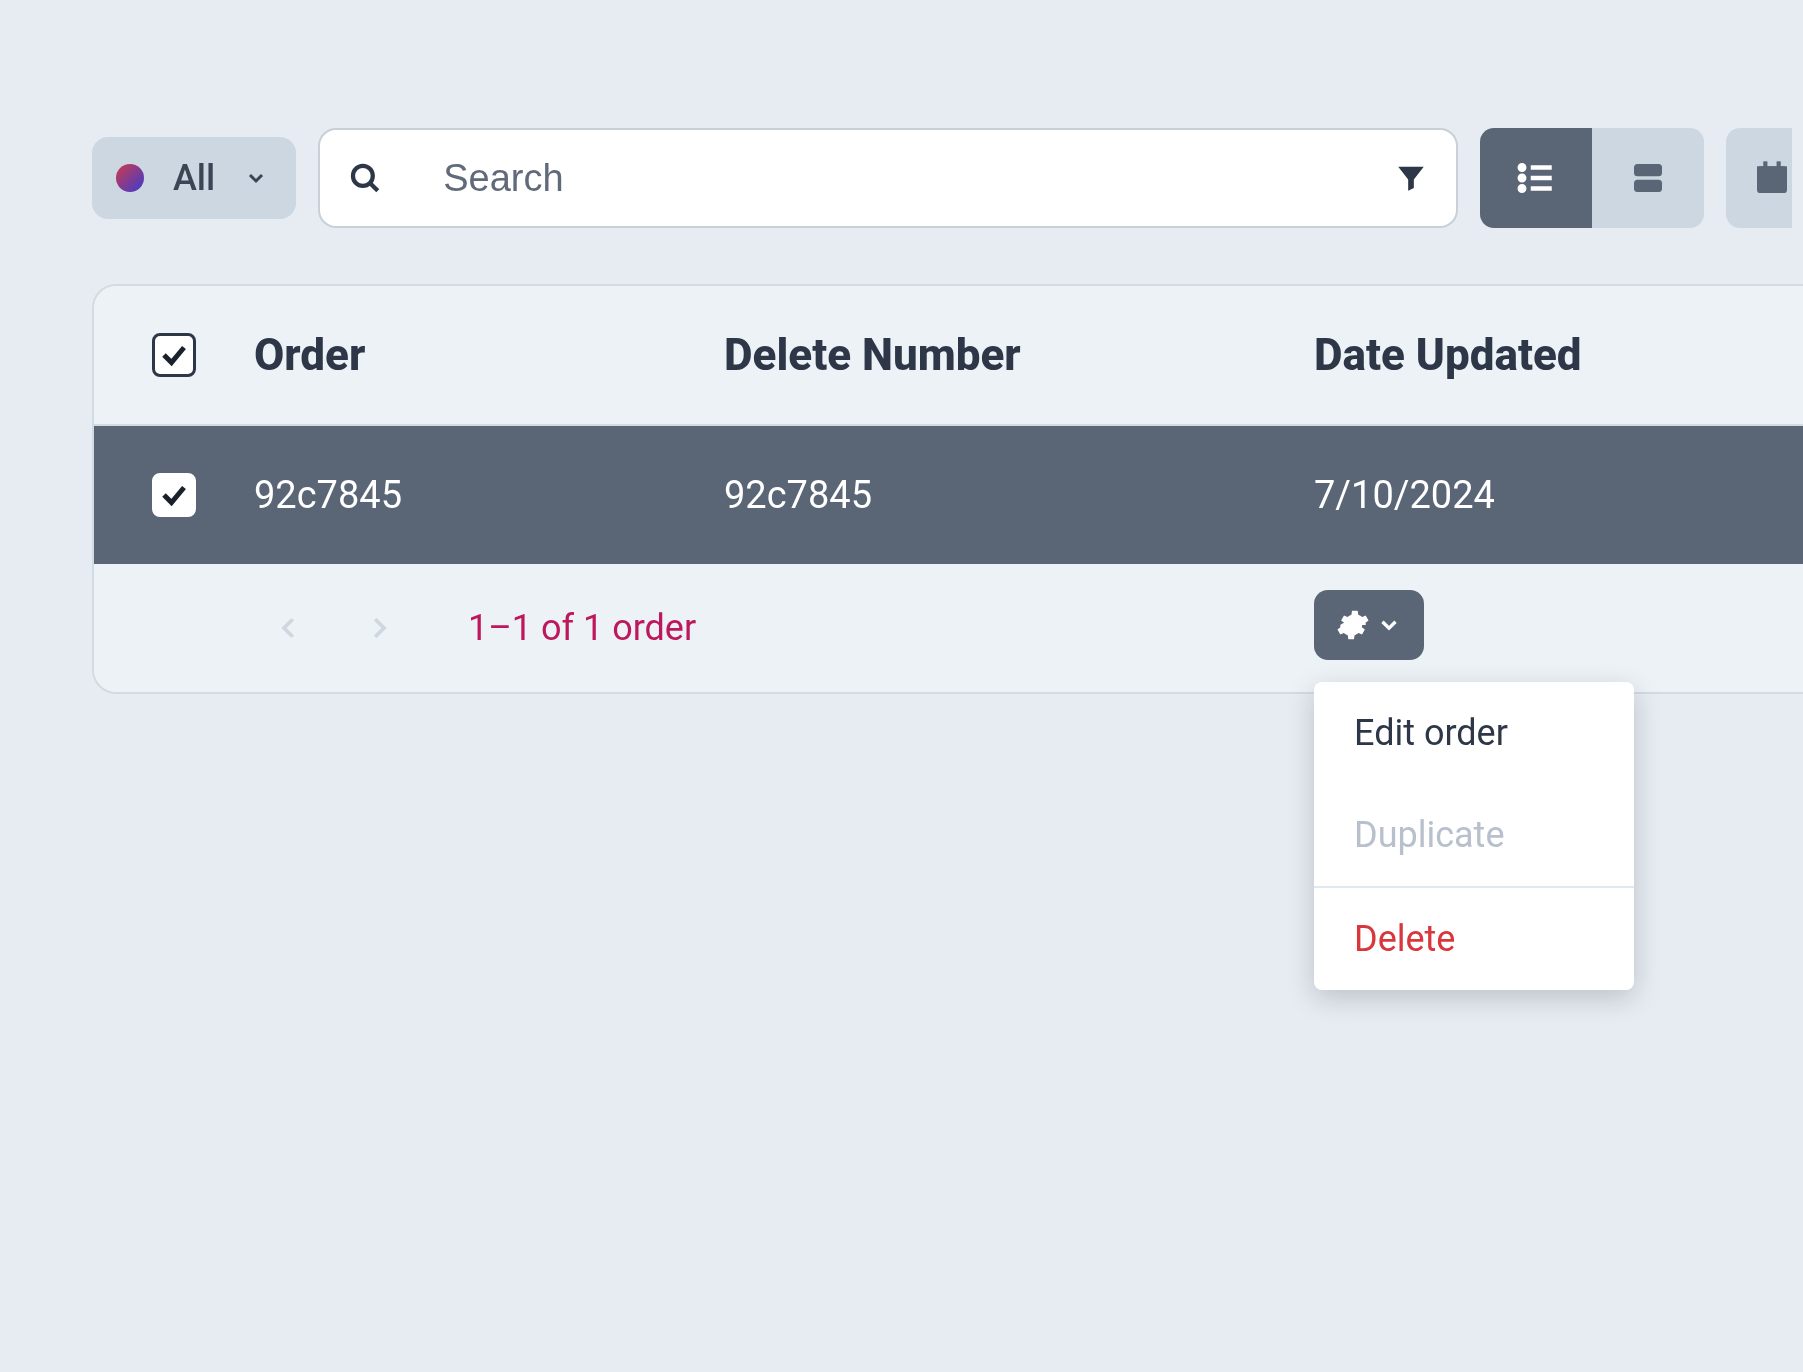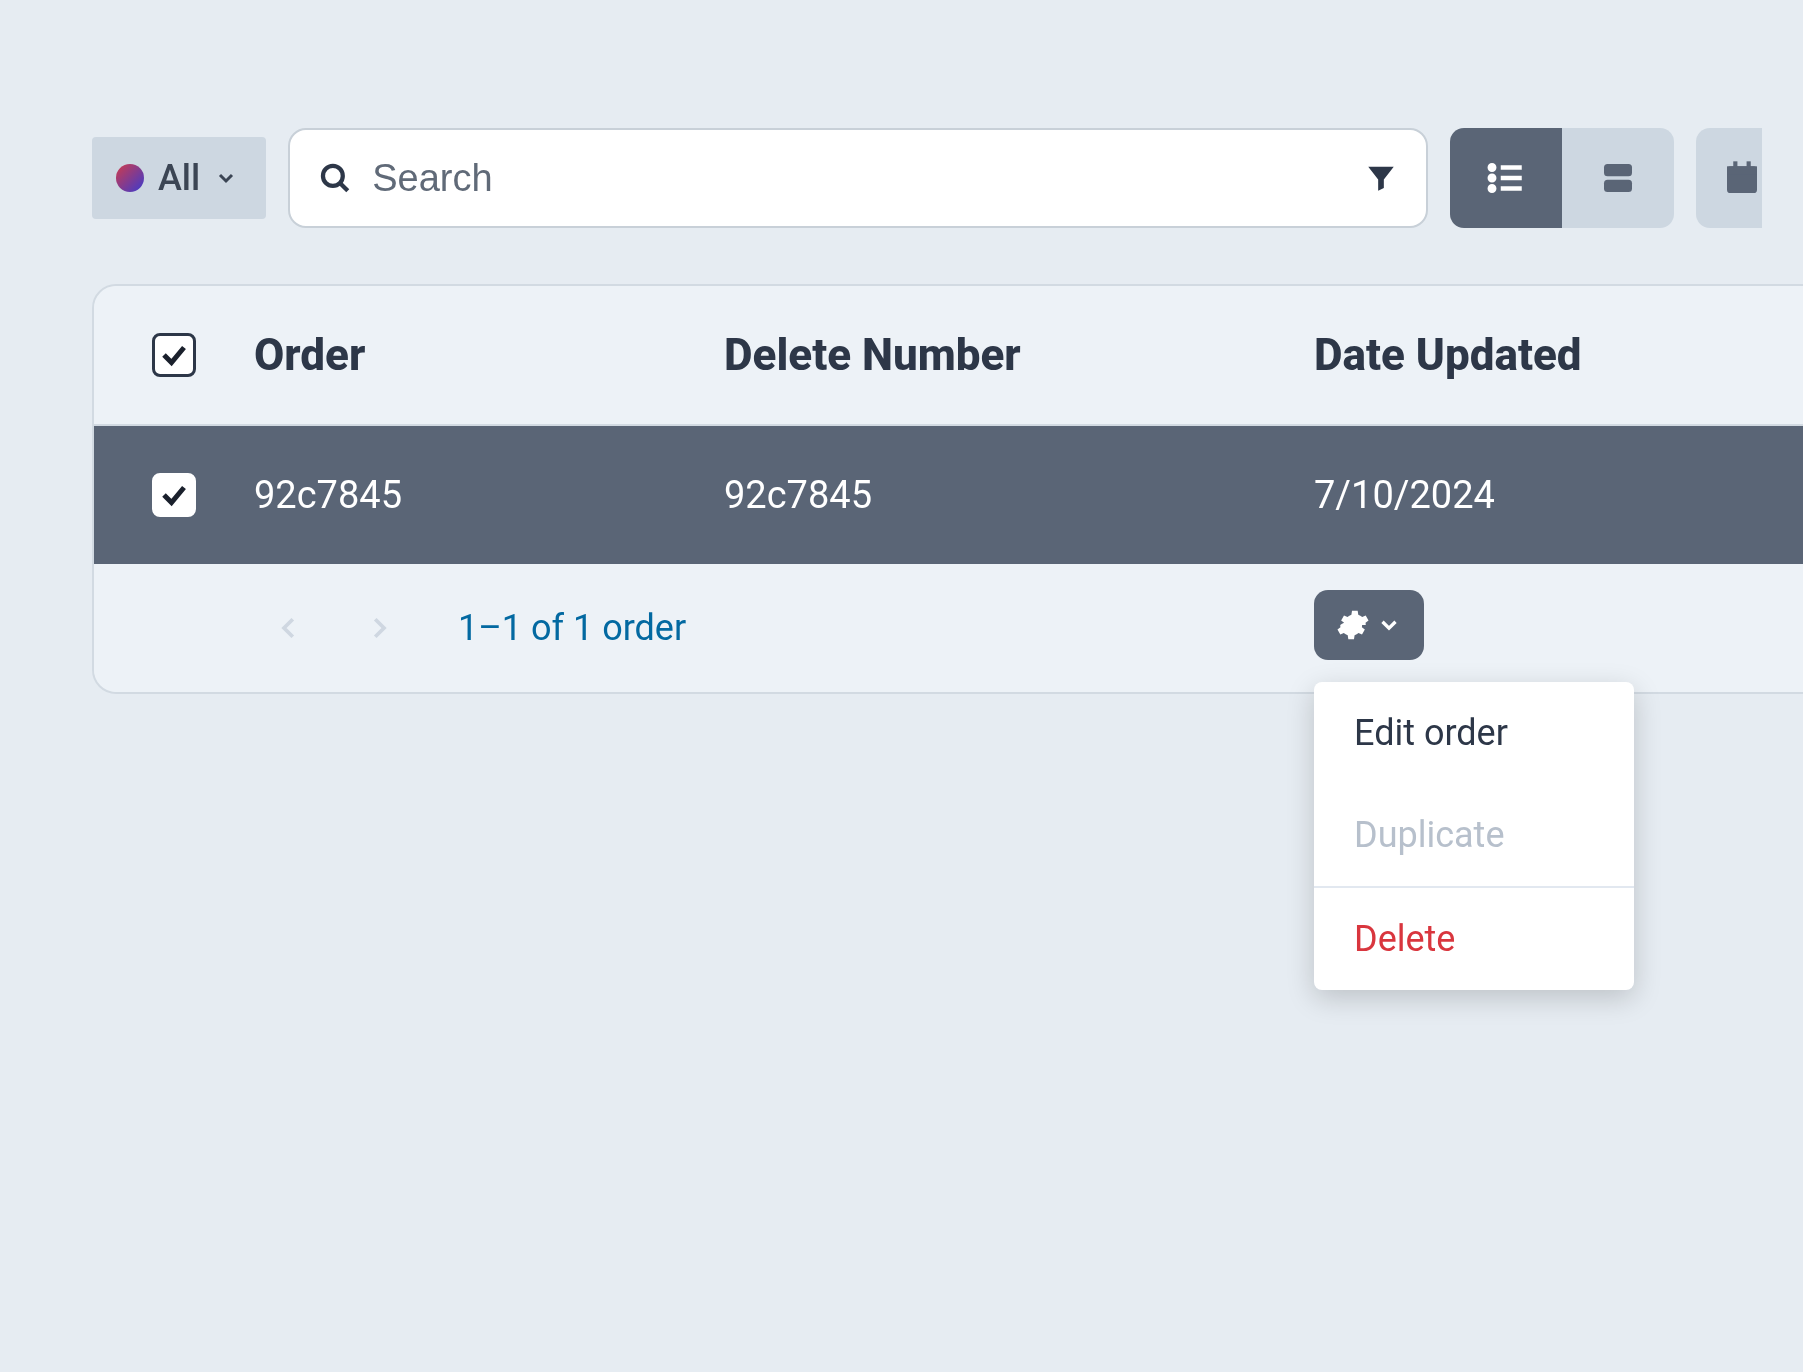--- a/index.html
+++ b/index.html
@@ -13,23 +13,23 @@
   }
   .toolbar {
     display: flex;
     align-items: center;
     gap: 22px;
     padding: 128px 0 0 92px;
   }
   .filter-pill {
     display: flex;
     align-items: center;
-    gap: 14px;
+    gap: 29px;
     background: #cdd7e1;
-    border-radius: 4px;
+    border-radius: 16px;
     padding: 20px 28px 20px 24px;
     font-size: 36px;
     font-weight: 500;
     color: #3b4554;
     cursor: pointer;
   }
   .dot-icon {
     width: 28px; height: 28px; border-radius: 50%;
     background: linear-gradient(135deg, #cf3b4b 0%, #3b3bcf 100%);
     flex: none;
@@ -49,20 +49,21 @@
     padding: 0 28px;
     height: 100px;
   }
   .search-wrap input {
     flex: 1;
     border: none;
     outline: none;
     font-size: 38px;
     color: #2d3748;
     background: transparent;
+    margin-left: 41px;
   }
   .search-wrap input::placeholder { color: #606a78; }
   .search-icon { width: 34px; height: 34px; color: #2d3748; margin-right: 20px; flex:none; }
   .filter-icon { width: 34px; height: 34px; color: #2d3748; flex:none; cursor:pointer; }
 
   .view-group {
     display: flex;
     border-radius: 14px;
     overflow: hidden;
   }
@@ -133,21 +134,21 @@
     background:#edf2f7;
     border-bottom-left-radius:24px;
     position: relative;
   }
   .pager {
     display:flex; align-items:center; gap: 60px;
     padding-left: 180px;
     color:#b7c0cc;
   }
   .pager .arrow { width: 30px; height: 30px; cursor:pointer; }
-  .pager-text { font-size: 36px; color:#0369a1; margin-left: 4px; }
+  .pager-text { font-size: 36px; color:#be185d; margin-left: 14px; }
 
   .gear-btn {
     position:absolute; left: 1220px; top: 26px;
     display:flex; align-items:center; gap:6px;
     background:#5a6576; color:#ffffff;
     border-radius: 14px;
     padding: 18px 22px;
     cursor:pointer;
   }
   .gear-btn svg { width: 34px; height: 34px; }

